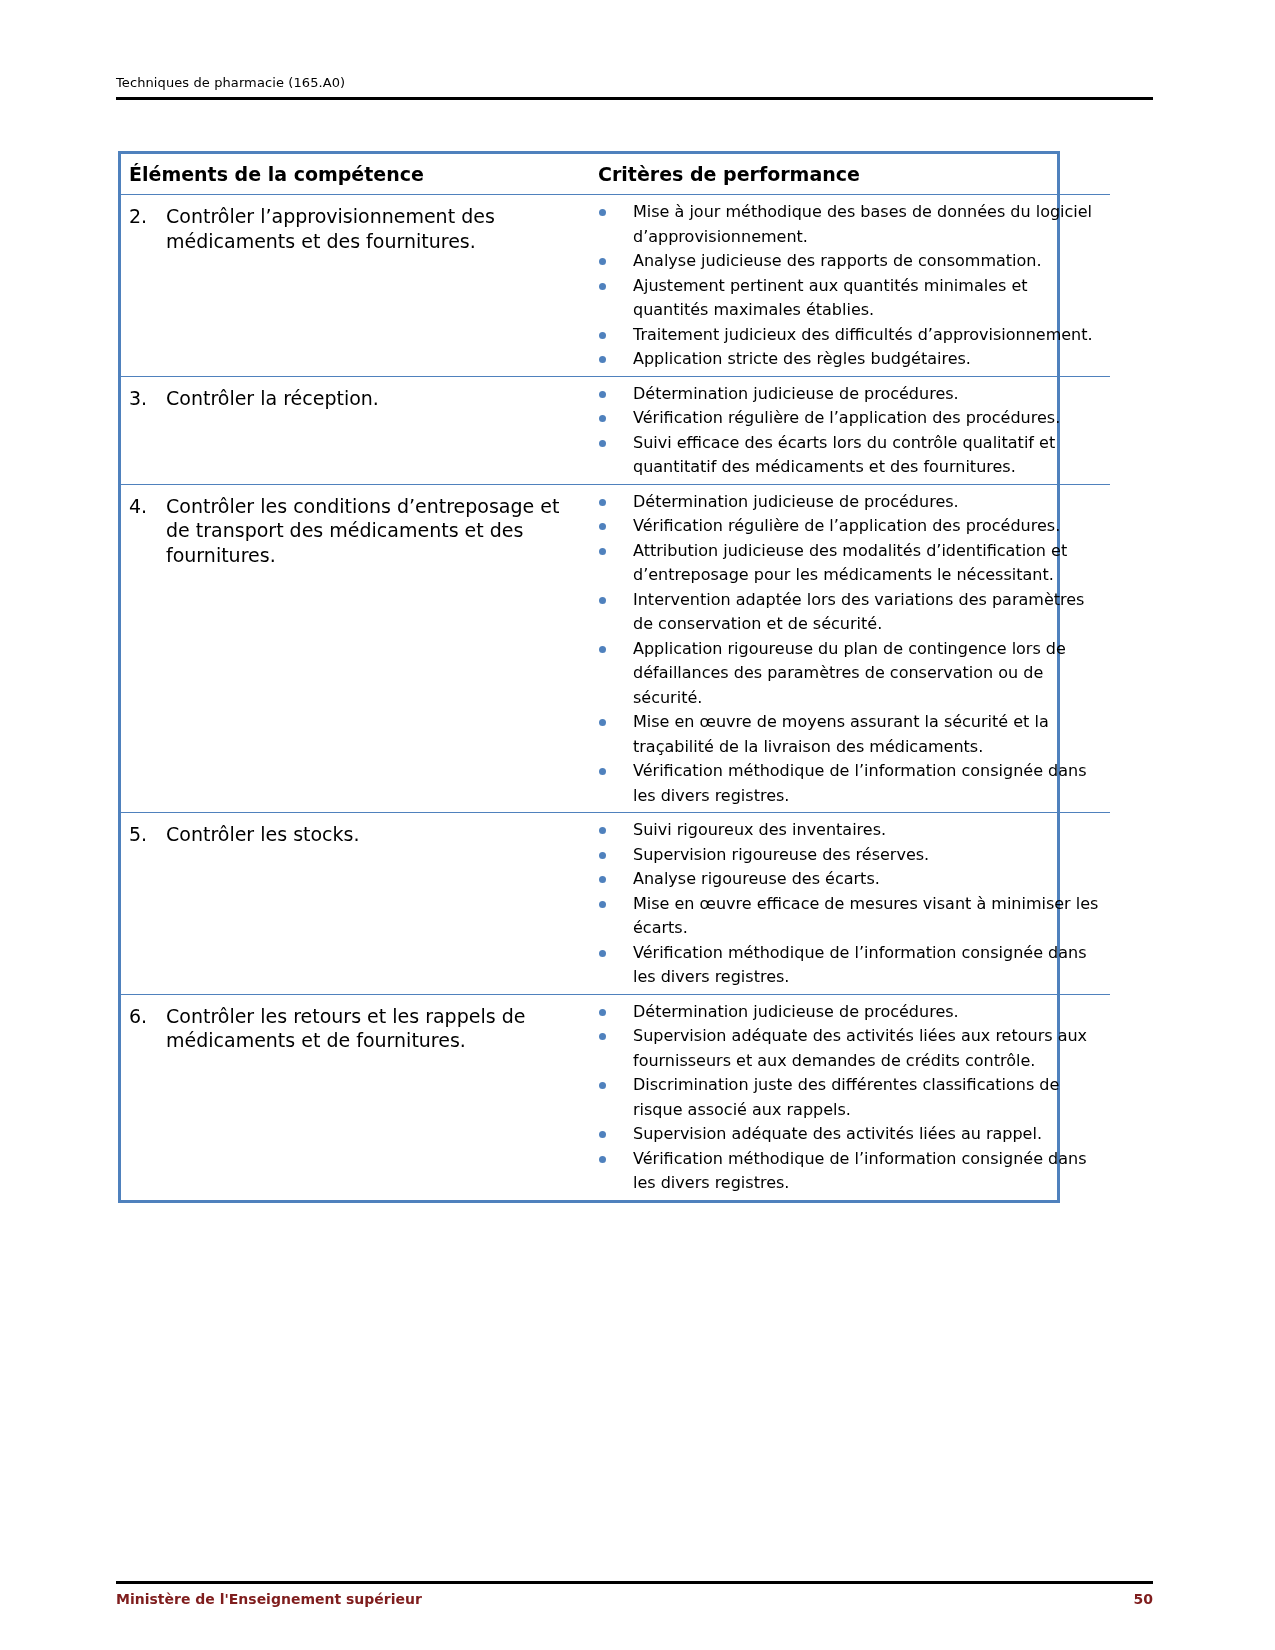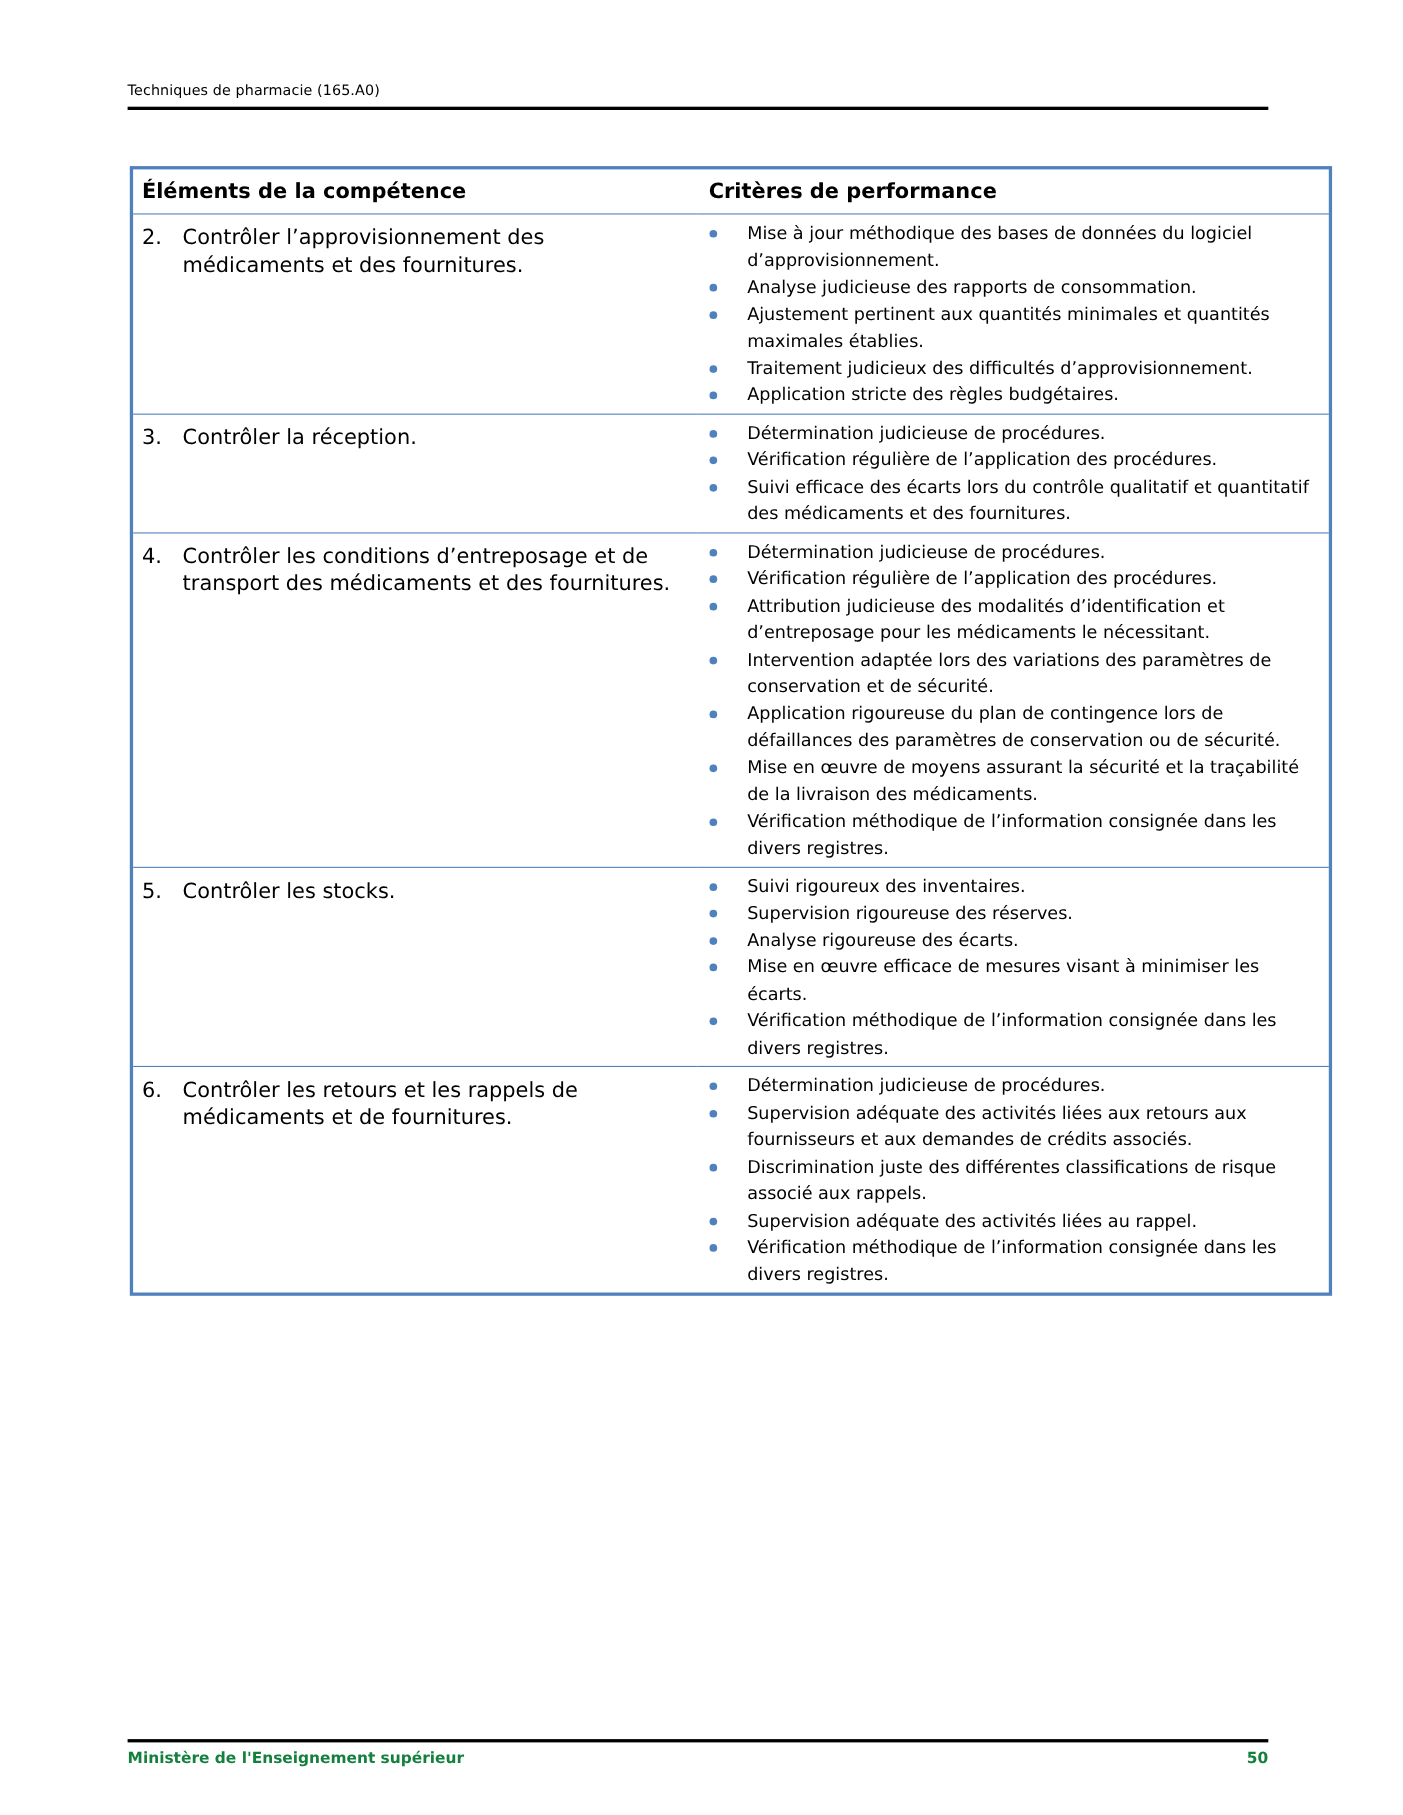--- a/index.html
+++ b/index.html
@@ -2,21 +2,21 @@
 <html><head>
 <meta charset="utf-8">
 <style>
   html, body { margin: 0; padding: 0; background: #ffffff; }
   body { width: 1275px; height: 1650px; position: relative; overflow: hidden;
          font-family: "DejaVu Sans", sans-serif; color: #000; }
   .page-header { position: absolute; left: 116px; top: 74px; width: 1037px; }
   .page-header .title { font-size: 13px; line-height: 18px; letter-spacing: 0.1px; }
   .page-header .rule { height: 3px; background: #000; margin-top: 5px; }
 
-  .comp-table { position: absolute; left: 118px; top: 151px; width: 1093px;
+  .comp-table { position: absolute; left: 118px; top: 151px; width: 942px;
                 border: 3px solid #4f81bd; border-collapse: collapse; box-sizing: border-box; }
   .comp-table table { width: 100%; border-collapse: collapse; table-layout: fixed; }
   .comp-table th, .comp-table td { vertical-align: top; padding: 0; text-align: left; }
   .comp-table thead th { font-weight: bold; font-size: 19px; height: 40px; line-height: 40px;
                          border-bottom: 1.5px solid #4f81bd; }
   .comp-table thead th.col-left { padding-left: 8px; }
   .comp-table thead th.col-right { padding-left: 10px; }
   .comp-table tbody tr td { border-bottom: 1.5px solid #4f81bd; }
   .comp-table tbody tr:last-child td { border-bottom: none; }
   col.c1 { width: 467px; }
@@ -29,21 +29,21 @@
   .criteria { list-style: none; margin: 0; padding: 5px 8px 4px 0; font-size: 16px; line-height: 24.5px; }
   .criteria li { display: flex; }
   .criteria .bullet { width: 45px; flex: none; position: relative; }
   .criteria .bullet::before { content: ""; position: absolute; left: 11px; top: 9px; width: 7px; height: 7px;
                               border-radius: 50%; background: #4f81bd; }
   .criteria .ctext { flex: 1; }
 
   .page-footer { position: absolute; left: 116px; top: 1581px; width: 1037px; }
   .page-footer .rule { height: 3px; background: #000; }
   .page-footer .row { display: flex; justify-content: space-between; margin-top: 6px;
-                      font-size: 14px; font-weight: bold; color: #15803d; line-height: 18px; align-items: center; }
+                      font-size: 14px; font-weight: bold; color: #7f1d1d; line-height: 18px; align-items: center; }
 </style>
 </head>
 <body>
 
 <div class="page-header">
   <div class="title">Techniques de pharmacie (165.A0)</div>
   <div class="rule"></div>
 </div>
 
 <div class="comp-table">
@@ -195,21 +195,21 @@
             </div>
           </td>
           <td>
             <ul class="criteria">
               <li>
                 <span class="bullet"></span>
                 <span class="ctext">Détermination judicieuse de procédures.</span>
               </li>
               <li>
                 <span class="bullet"></span>
-                <span class="ctext">Supervision adéquate des activités liées aux retours aux fournisseurs et aux demandes de crédits associés.</span>
+                <span class="ctext">Supervision adéquate des activités liées aux retours aux fournisseurs et aux demandes de crédits contrôle.</span>
               </li>
               <li>
                 <span class="bullet"></span>
                 <span class="ctext">Discrimination juste des différentes classifications de risque associé aux rappels.</span>
               </li>
               <li>
                 <span class="bullet"></span>
                 <span class="ctext">Supervision adéquate des activités liées au rappel.</span>
               </li>
               <li>

